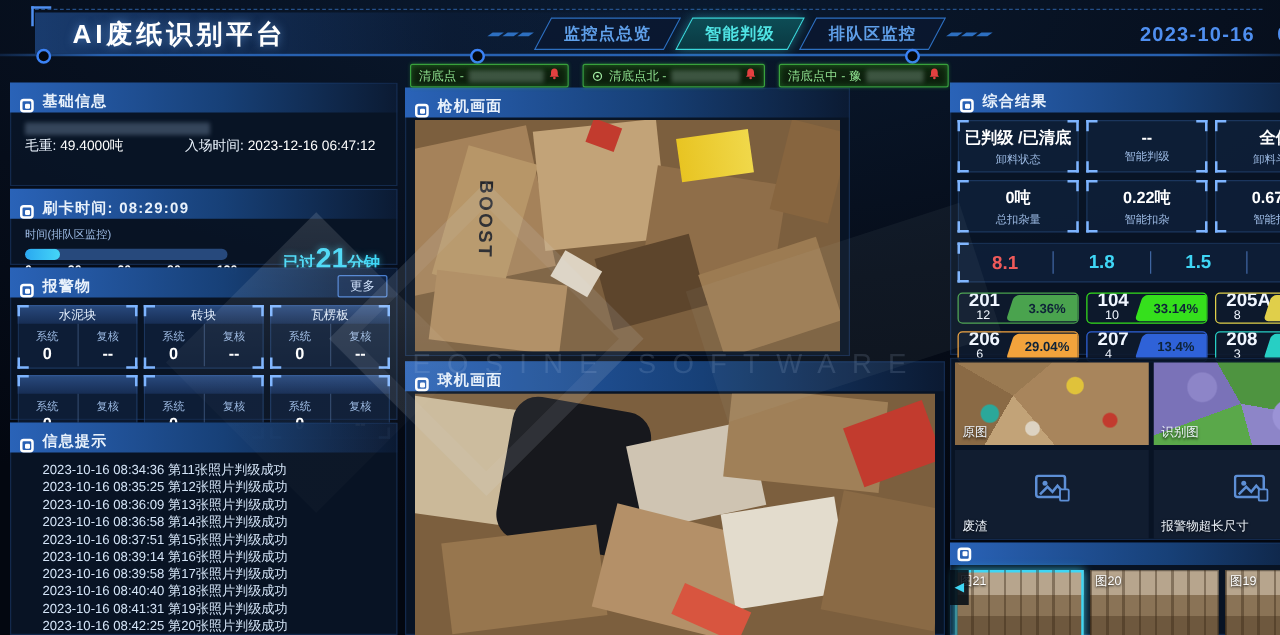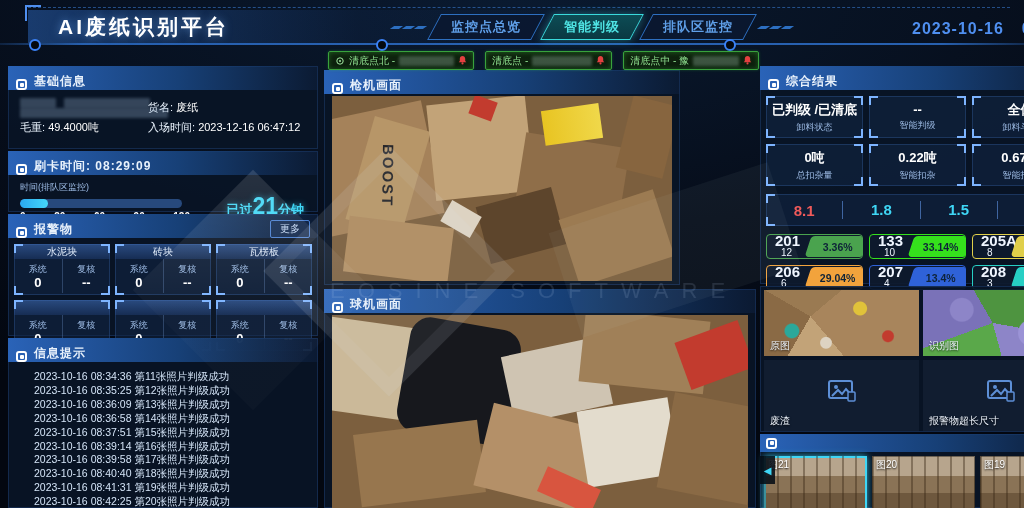--- a/index.html
+++ b/index.html
@@ -200,74 +200,66 @@
       </div>
   </div>
 
   <div class="abs datetime">
     <span>2023-10-16</span>
     <span>0</span>
   </div>
 
   <div class="abs mbtns">
 
-  <div class="mbtn has-icon" style="--pw: 55px;">
+  <div class="mbtn" style="--pw: 60px;">
+
+        <span>清底点 -</span>
+        <span class="plate"></span>
+        <span>
+          <svg width="9" height="10" viewBox="0 0 12 13">
+            <path d="M6 1C3.8 1 2.4 2.6 2.4 4.8v3L1 9.6h10L9.6 7.8v-3C9.6 2.6 8.2 1 6 1z" fill="#e34040"></path>
+            <circle cx="6" cy="11" r="1.4" fill="#e34040"></circle>
+          </svg>
+        </span>
+      </div>
+      <div class="mbtn has-icon" style="--pw: 55px;">
         <span class="target">
           <svg width="10" height="10" viewBox="0 0 10 10">
             <circle cx="5" cy="5" r="3.2" fill="none" stroke="#9fe89f" stroke-width="1"></circle>
             <circle cx="5" cy="5" r="1" fill="#9fe89f"></circle>
           </svg>
         </span>
         <span>清底点北 -</span>
         <span class="plate"></span>
         <span>
           <svg width="9" height="10" viewBox="0 0 12 13">
             <path d="M6 1C3.8 1 2.4 2.6 2.4 4.8v3L1 9.6h10L9.6 7.8v-3C9.6 2.6 8.2 1 6 1z" fill="#e34040"></path>
             <circle cx="6" cy="11" r="1.4" fill="#e34040"></circle>
           </svg>
         </span>
       </div>
-      <div class="mbtn" style="--pw: 60px;">
-
-        <span>清底点 -</span>
-        <span class="plate"></span>
-        <span>
-          <svg width="9" height="10" viewBox="0 0 12 13">
-            <path d="M6 1C3.8 1 2.4 2.6 2.4 4.8v3L1 9.6h10L9.6 7.8v-3C9.6 2.6 8.2 1 6 1z" fill="#e34040"></path>
-            <circle cx="6" cy="11" r="1.4" fill="#e34040"></circle>
-          </svg>
-        </span>
-      </div>
       <div class="mbtn" style="--pw: 46px;">
 
         <span>清底点中 - 豫</span>
         <span class="plate"></span>
         <span>
           <svg width="9" height="10" viewBox="0 0 12 13">
             <path d="M6 1C3.8 1 2.4 2.6 2.4 4.8v3L1 9.6h10L9.6 7.8v-3C9.6 2.6 8.2 1 6 1z" fill="#e34040"></path>
             <circle cx="6" cy="11" r="1.4" fill="#e34040"></circle>
           </svg>
         </span>
       </div>
     </div>
 
   <div class="panel" style="left:8px;top:66px;width:310px;height:83px">
     <div class="phead">
       <div class="hicon"></div>
       <div class="ptitle">基础信息</div>
     </div>
     <div class="binfo-body">
-      <div class="binfo-row">
-        <span class="blur-block" style="width:36px"></span>
-        <span class="blur-block" style="width:86px;margin-left:8px"></span>
-        <span class="binfo-col2">
-          <span>货名:</span>
-          <span class="ival">废纸</span>
-        </span>
-      </div>
       <div class="binfo-row">
         <span class="blur-block" style="width:148px"></span>
       </div>
       <div class="binfo-row">
         <span>
           <span>毛重:</span>
           <span class="ival">49.4000吨</span>
         </span>
         <span class="binfo-col2">
           <span>入场时间:</span>
@@ -493,21 +485,21 @@
     <div class="chips" style="margin-top:8px">
 
     <div class="chip" style="--cc: #4aa34e;">
           <div class="chip-code">201</div>
           <div class="chip-count">12</div>
           <div class="badge">
             <span>3.36%</span>
           </div>
         </div>
         <div class="chip" style="--cc: #35e01c;">
-          <div class="chip-code">133</div>
+          <div class="chip-code">104</div>
           <div class="chip-count">10</div>
           <div class="badge">
             <span>33.14%</span>
           </div>
         </div>
         <div class="chip" style="--cc: #e0cf4a;">
           <div class="chip-code">205A</div>
           <div class="chip-count">8</div>
           <div class="badge">
             <span></span>

